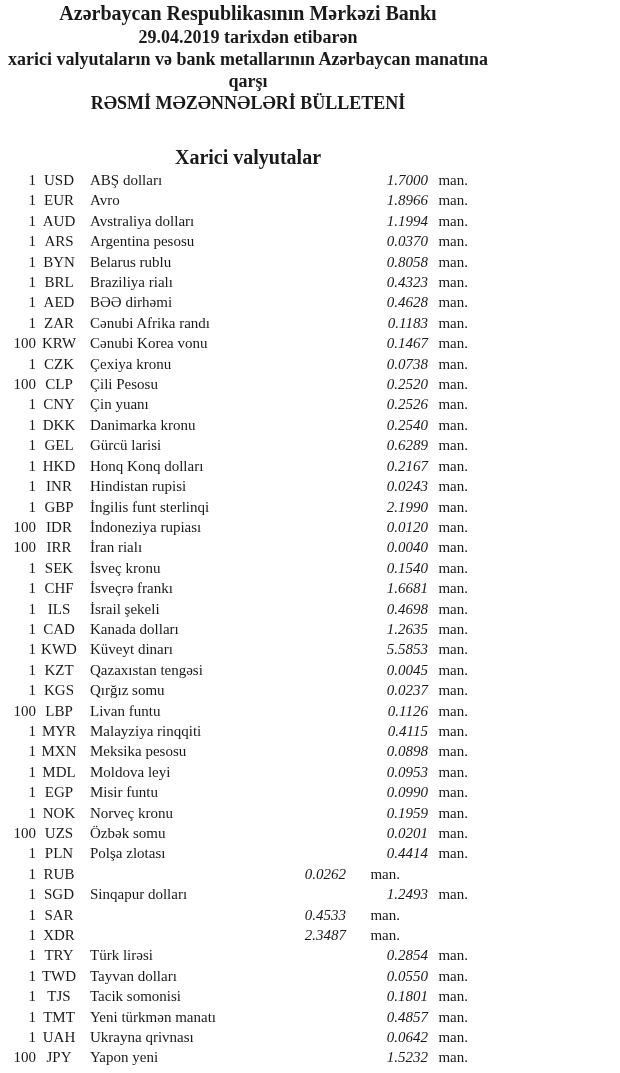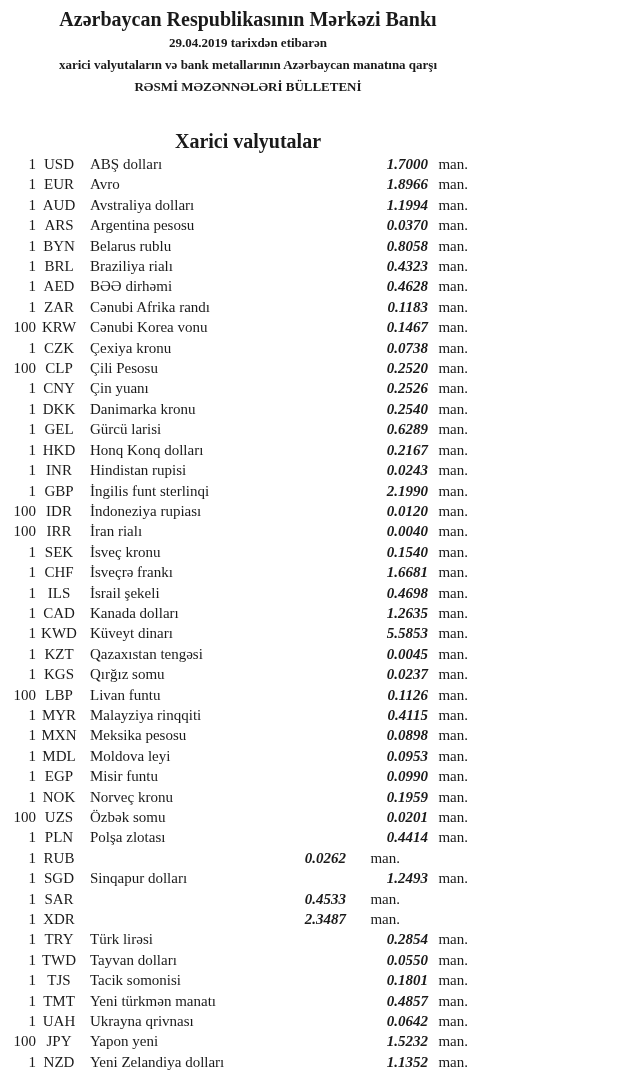--- a/index.html
+++ b/index.html
@@ -8,30 +8,29 @@
     width: 620px;
     height: 1073px;
     background: #ffffff;
     color: #1a1a1a;
     font-family: "Liberation Serif", "DejaVu Serif", serif;
     overflow: hidden;
   }
   .page {
     width: 496px;
     height: 1073px;
-    padding-top: 6px;
   }
   .hdr { text-align: center; }
   .doc-title {
     font-size: 20px;
     font-weight: 700;
     line-height: 26px;
   }
   .hdr-line {
-    font-size: 13px;
+    font-size: 18px;
     font-weight: 700;
     line-height: 22px;
   }
   .section-title {
     text-align: center;
     font-size: 20px;
     font-weight: 700;
     line-height: 20px;
     margin-top: 33px;
     margin-bottom: 3px;
@@ -42,21 +41,21 @@
     grid-template-columns: 36px 46px 1fr 82px 68px;
     font-size: 15px;
   }
   .row span {
     line-height: 20.4px;
     white-space: nowrap;
   }
   .qty   { text-align: right; }
   .code  { text-align: center; }
   .name  { padding-left: 8px; }
-  .rate  { text-align: right; font-weight: 700; font-style: italic; }
+  .rate  { text-align: right; font-weight: 400; font-style: italic; }
   .unit  { text-align: right; padding-right: 28px; }
 </style>
 </head>
 <body>
 
 <div class="page">
   <div class="hdr">
     <div class="doc-title">Azərbaycan Respublikasının Mərkəzi Bankı</div>
     <div class="hdr-line">29.04.2019 tarixdən etibarən</div>
     <div class="hdr-line">xarici valyutaların və bank metallarının Azərbaycan manatına qarşı</div>

